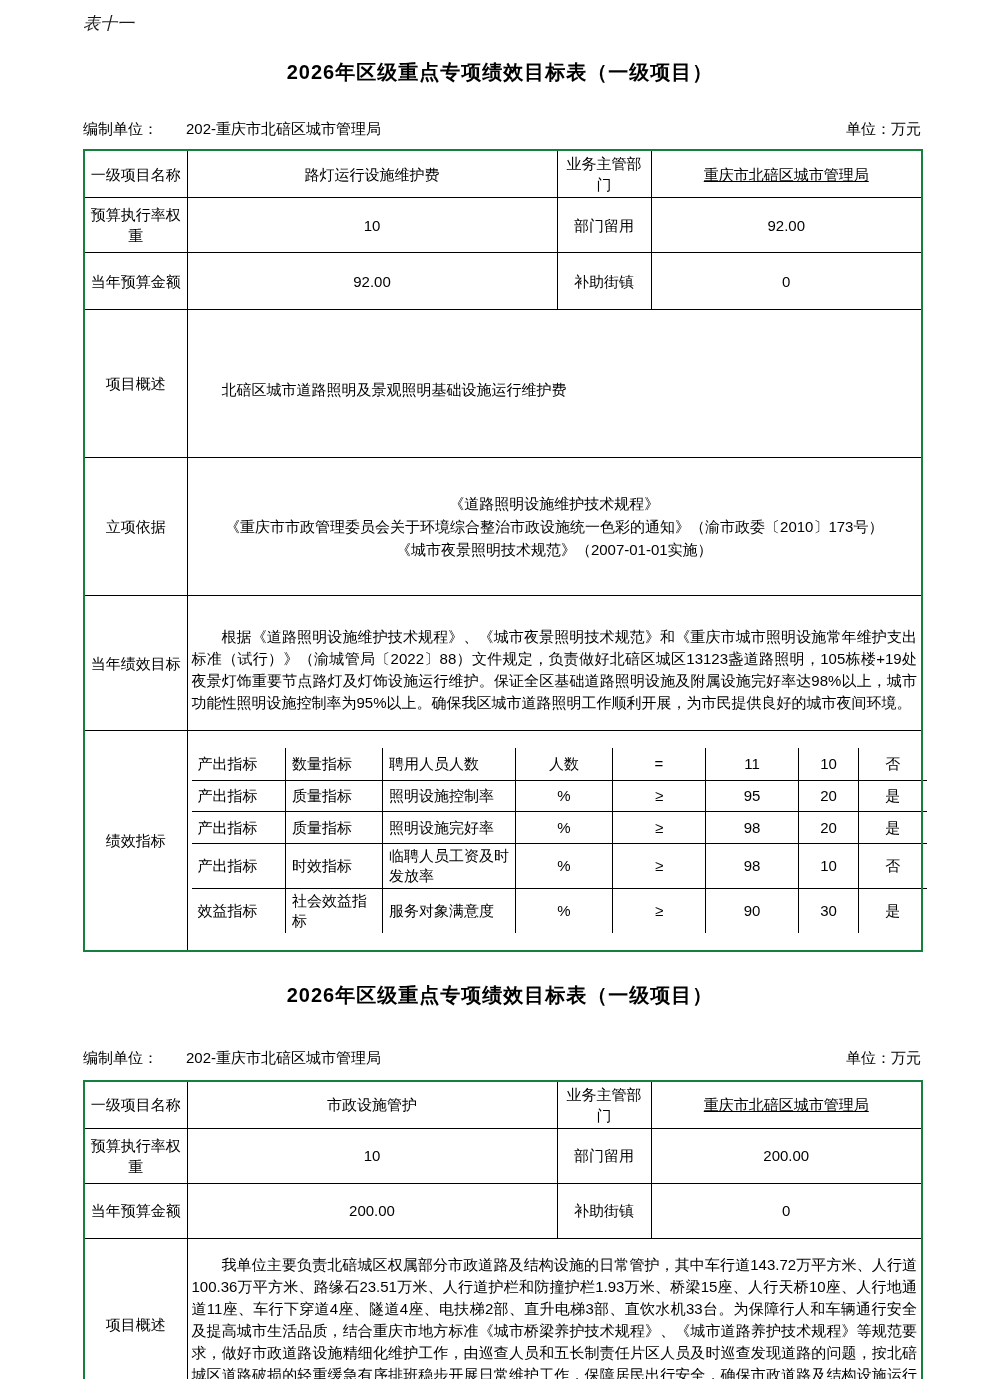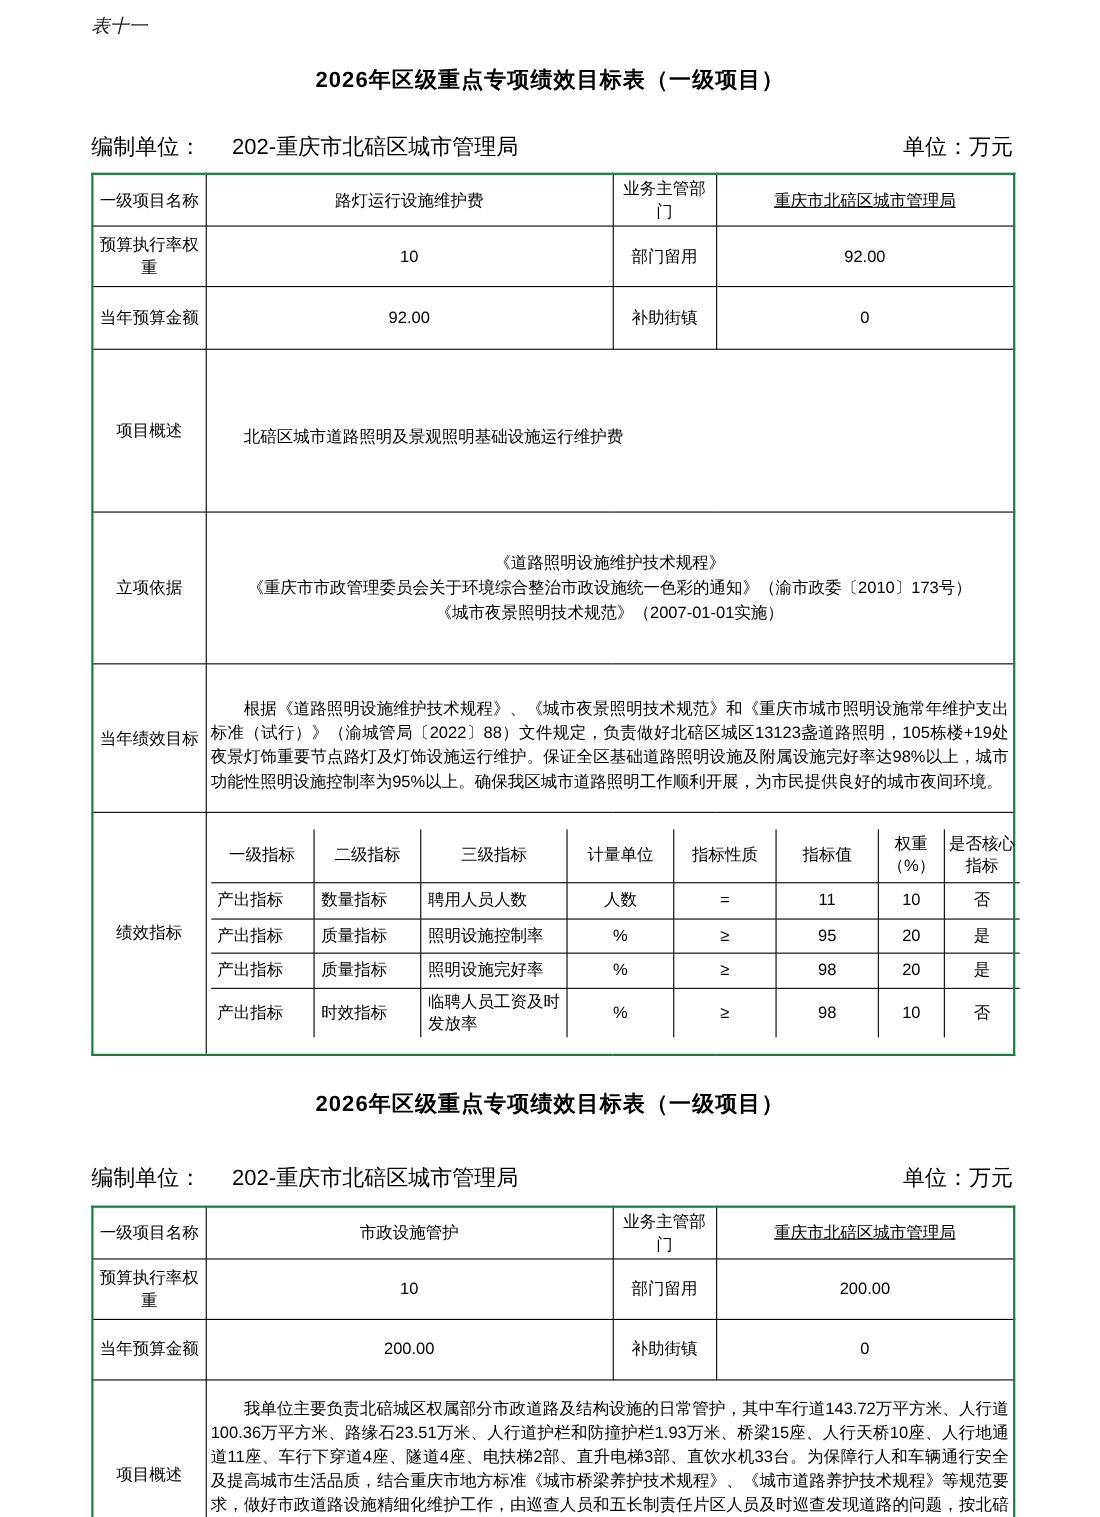--- a/index.html
+++ b/index.html
@@ -14,21 +14,21 @@
     font-style:italic;font-size:17px;color:#1a1a1a;
   }
   .title{
     margin:24px 0 0 0;text-align:center;
     font-size:20px;font-weight:bold;letter-spacing:1px;
   }
   .title.second{margin-top:30px;}
   .meta{
     margin:34px 0 0 83px;width:838px;
     display:flex;justify-content:space-between;align-items:flex-end;
-    font-size:20px;
+    font-size:15px;
   }
   .meta .prep-value{margin-left:28px;}
   table.grid{
     margin:10px 0 0 83px;width:838px;
     border-collapse:collapse;table-layout:fixed;
     border:2px solid #15803d;
   }
   table.grid td{
     border:1px solid #000;
     padding:2px 4px;
@@ -124,30 +124,20 @@
           <col style="width:94px">
               <col style="width:97px">
               <col style="width:133px">
               <col style="width:97px">
           <col style="width:93px">
               <col style="width:93px">
               <col style="width:60px">
               <col style="width:68px">
         </colgroup>
         <tbody>
-              <tr style="height:48px">
-          <td>一级指标</td>
-          <td>二级指标</td>
-          <td>三级指标</td>
-          <td>计量单位</td>
-          <td>指标性质</td>
-          <td>指标值</td>
-          <td>权重（%）</td>
-          <td>是否核心指标</td>
-        </tr>
         <tr style="height:33px">
           <td class="l">产出指标</td>
           <td class="l">数量指标</td>
           <td class="l">聘用人员人数</td>
           <td>人数</td>
           <td>=</td>
           <td>11</td>
           <td>10</td>
           <td>否</td>
         </tr>
@@ -173,20 +163,30 @@
         </tr>
         <tr style="height:43px">
           <td class="l">产出指标</td>
           <td class="l">时效指标</td>
           <td class="l">临聘人员工资及时发放率</td>
           <td>%</td>
           <td>≥</td>
           <td>98</td>
           <td>10</td>
           <td>否</td>
+        </tr>
+        <tr style="height:33px">
+          <td class="l">效益指标</td>
+          <td class="l">社会效益指标</td>
+          <td class="l">服务对象满意度</td>
+          <td>%</td>
+          <td>≥</td>
+          <td>90</td>
+          <td>30</td>
+          <td>是</td>
         </tr>
       </tbody>
           </table>
     </td>
   </tr>
 </tbody>
   </table>
 
 <div class="title second">2026年区级重点专项绩效目标表（一级项目）</div>
 

